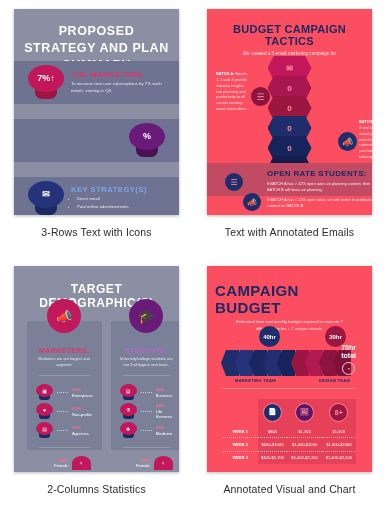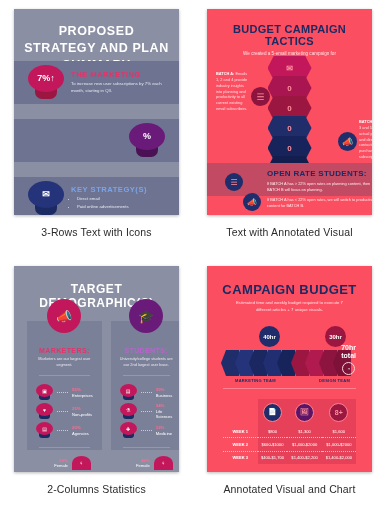--- a/index.html
+++ b/index.html
@@ -87,21 +87,21 @@
   .stat .sv{font-size:4.4px;font-weight:bold;color:#ff6b8f;line-height:1.3;}
   .stat .sl{font-size:4.1px;color:#ffffff;line-height:1.3;}
   .gender{display:flex;align-items:center;justify-content:center;gap:4px;padding:1px 9px;}
   .gender .gtxt{text-align:right;width:30px;}
   .gender .gv{font-size:4.4px;font-weight:bold;color:#ff6b8f;}
   .gender .gl2{font-size:4.1px;color:#fff;}
   .gball{width:19px;height:14px;border-radius:50% 50% 0 0;background:#c2185b;display:flex;align-items:center;justify-content:center;color:#fff;font-size:6px;}
 
   
   .p4{background:#fb4e60;}
-  .p4 .title{color:#1b2a63;font-size:13px;font-weight:bold;letter-spacing:.4px;text-align:center;padding:16px 8px 3px;}
+  .p4 .title{color:#1b2a63;font-size:15px;font-weight:bold;letter-spacing:.4px;text-align:left;padding:16px 8px 3px;}
   .p4 .sub{color:#ffe2e5;font-size:4.3px;line-height:1.6;text-align:center;padding:0 26px;}
   .hours{position:absolute;top:60px;left:14px;right:14px;height:48px;}
   .hbadge{position:absolute;width:21px;height:21px;border-radius:50%;display:flex;align-items:center;justify-content:center;
           color:#fff;font-size:6px;font-weight:bold;top:0;}
   .hb1{background:#1f2d6b;left:38px;} .hb2{background:#9c1642;left:104px;}
   .barrow{position:absolute;top:24px;left:0;display:flex;align-items:center;}
   .seg{width:18px;height:26px;margin-right:-4px;
        clip-path:polygon(28% 0,100% 0,100% 100%,28% 100%,0 50%);}
   .s-b1{background:#1f2d6b;} .s-b2{background:#24337a;} .s-b3{background:#1a2760;} .s-b4{background:#212f72;} .s-b5{background:#17245c;}
   .s-r1{background:#9c1642;} .s-r2{background:#b01a4e;} .s-r3{background:#8e1440;} .s-r4{background:#7d1138;}
@@ -137,21 +137,21 @@
         <div class="band b3"></div>
 
         <div class="rowwrap r1">
           <div class="badge bd-crim">
             <div class="base"></div>
             <div class="disc">
                 <span class="gl">7%↑</span>
               </div>
           </div>
           <div class="r-txt">
-            <div class="r-head h-crim">THE MARKETING</div>
+            <div class="r-head h-crim">THE MARKETERS</div>
             <div class="r-body">To increase new user subscriptions by 7% each month, starting in Q3.</div>
           </div>
         </div>
 
         <div class="rowwrap r2">
           <div class="badge bd-purp">
             <div class="base"></div>
             <div class="disc">
                 <span class="gl">%</span>
               </div>
@@ -220,21 +220,21 @@
         </div>
 
         <div class="orr"></div>
         <div class="orr-c1">☰</div>
         <div class="orr-c2">📣</div>
         <div class="orr-t">OPEN RATE STUDENTS:</div>
         <div class="orr-p one">If BATCH A has &gt; 22% open rates on planning content, then BATCH B will focus on planning.</div>
         <div class="orr-p two">If BATCH A has &lt; 22% open rates, we will switch to productivity content for BATCH B.</div>
       </div>
     </div>
-    <div class="caption">Text with Annotated Visual</div>
+    <div class="caption">Text with Annotated Emails</div>
   </div>
 
   <div class="cell">
     <div class="card p3">
       <div class="card-inner">
         <div class="title">TARGET DEMOGRAPHIC(S)</div>
         <div class="cols">
 
           <div class="col">
             <div class="cicon ci-crim">📣</div>

